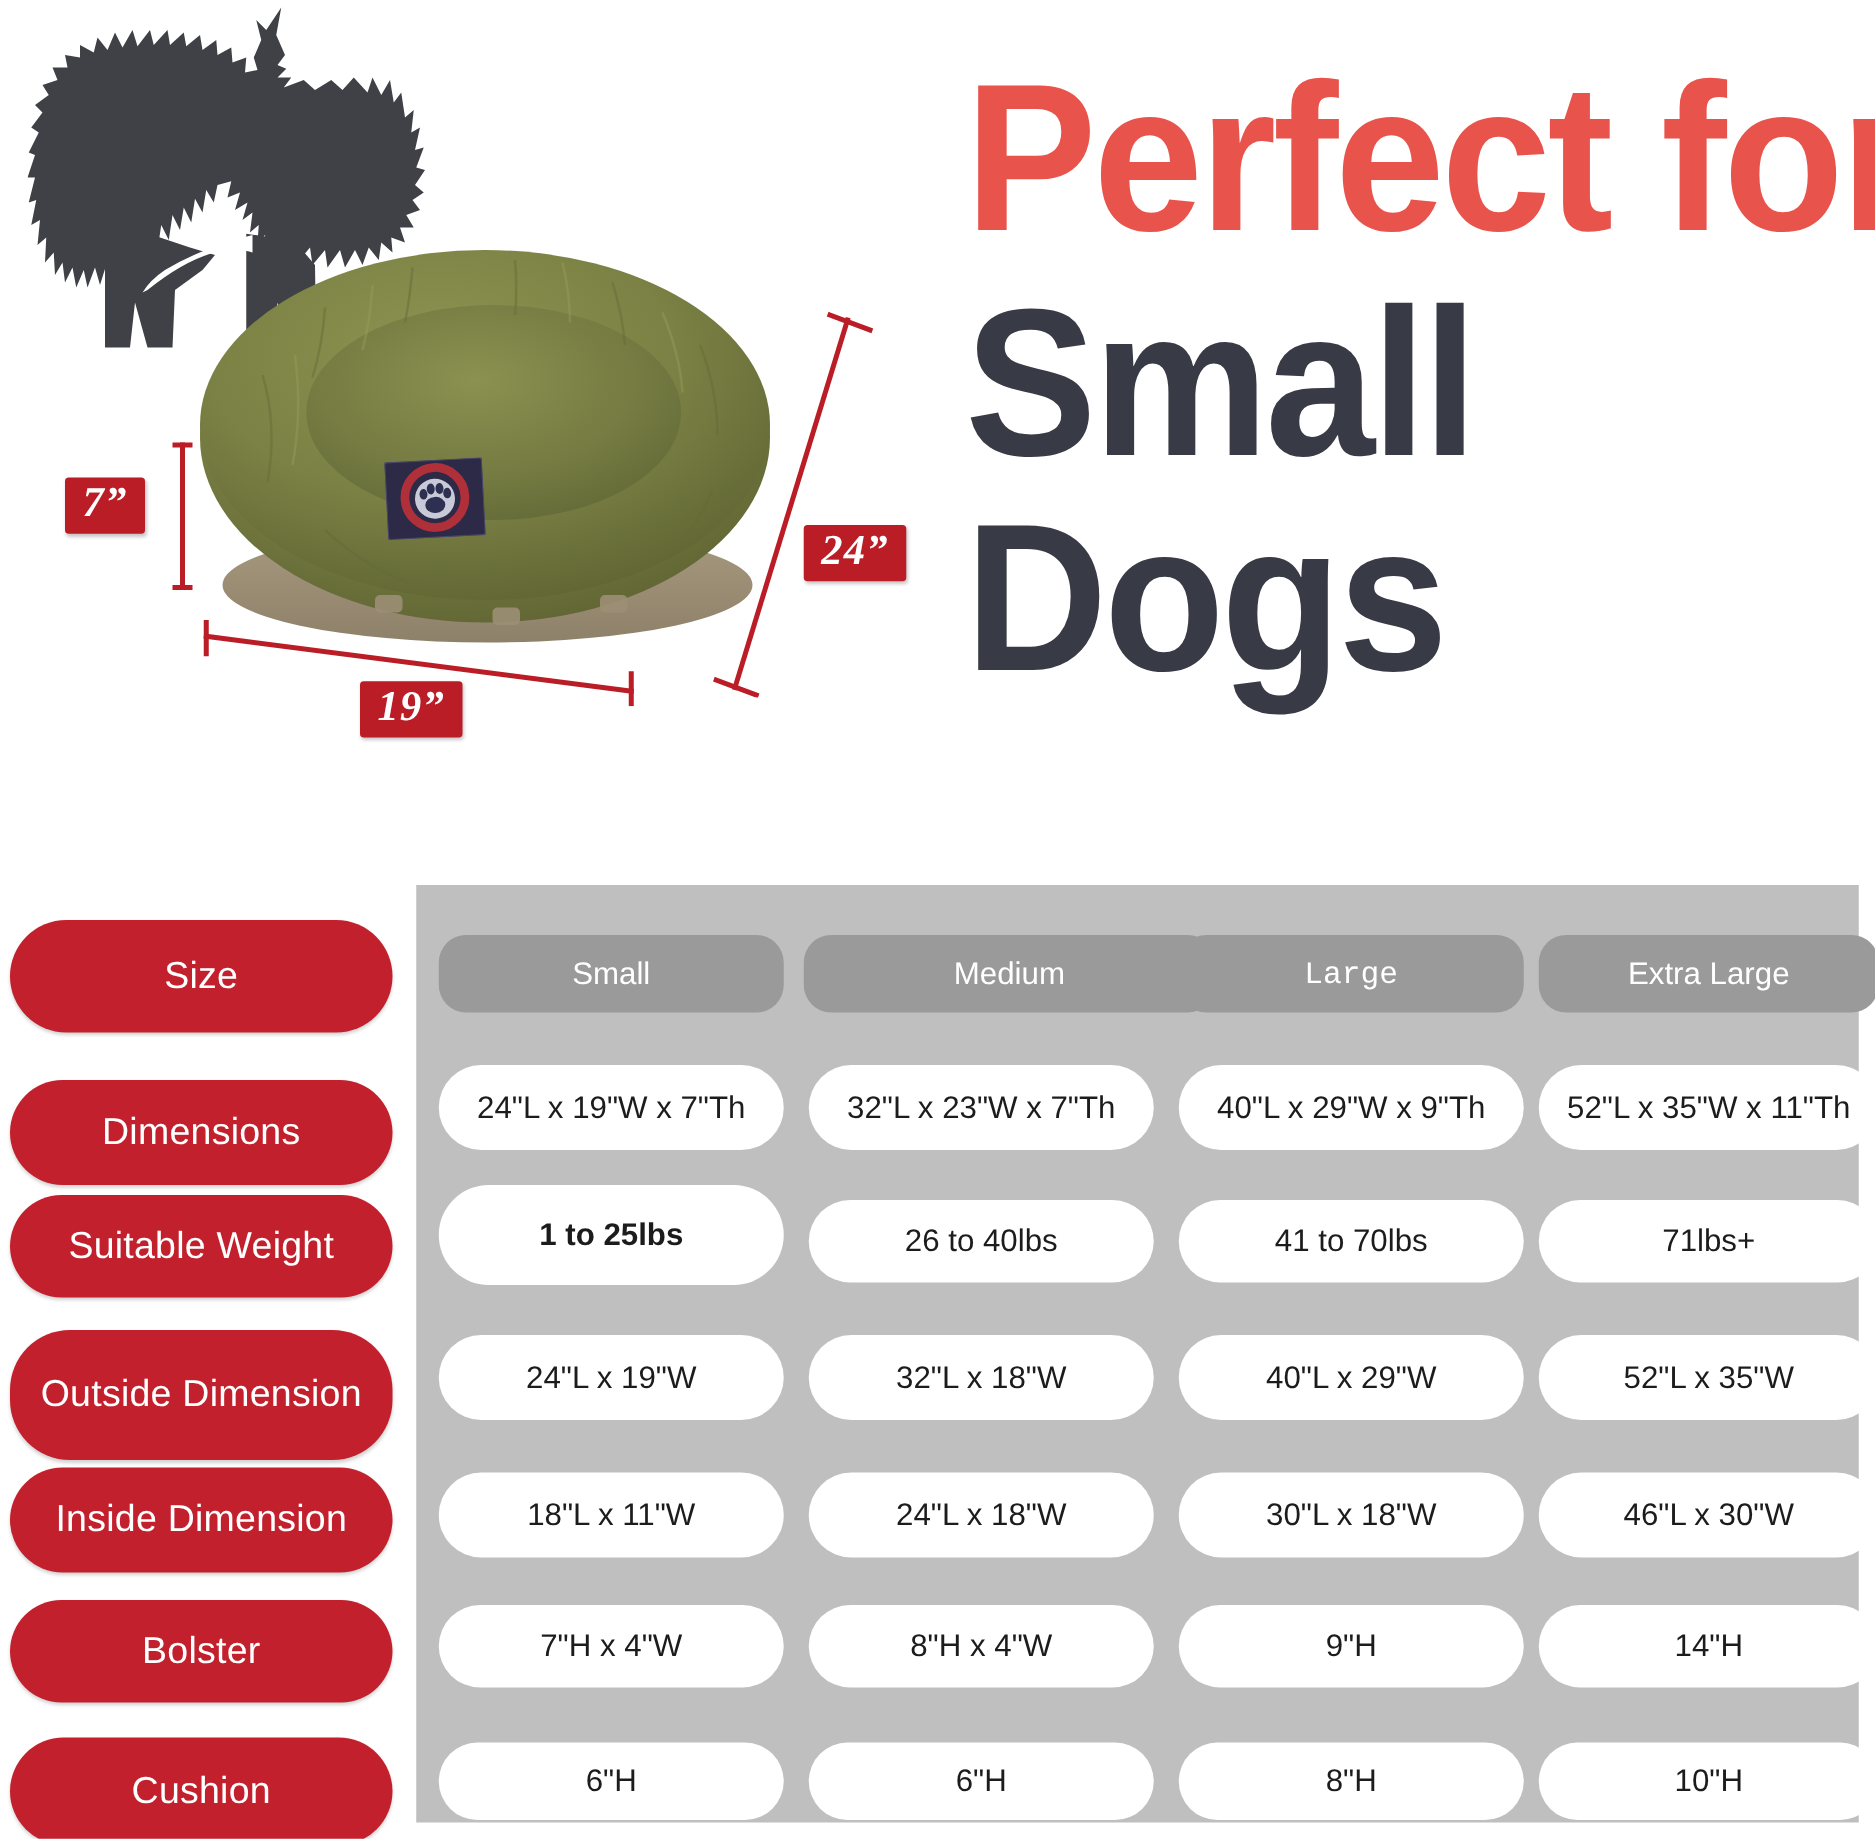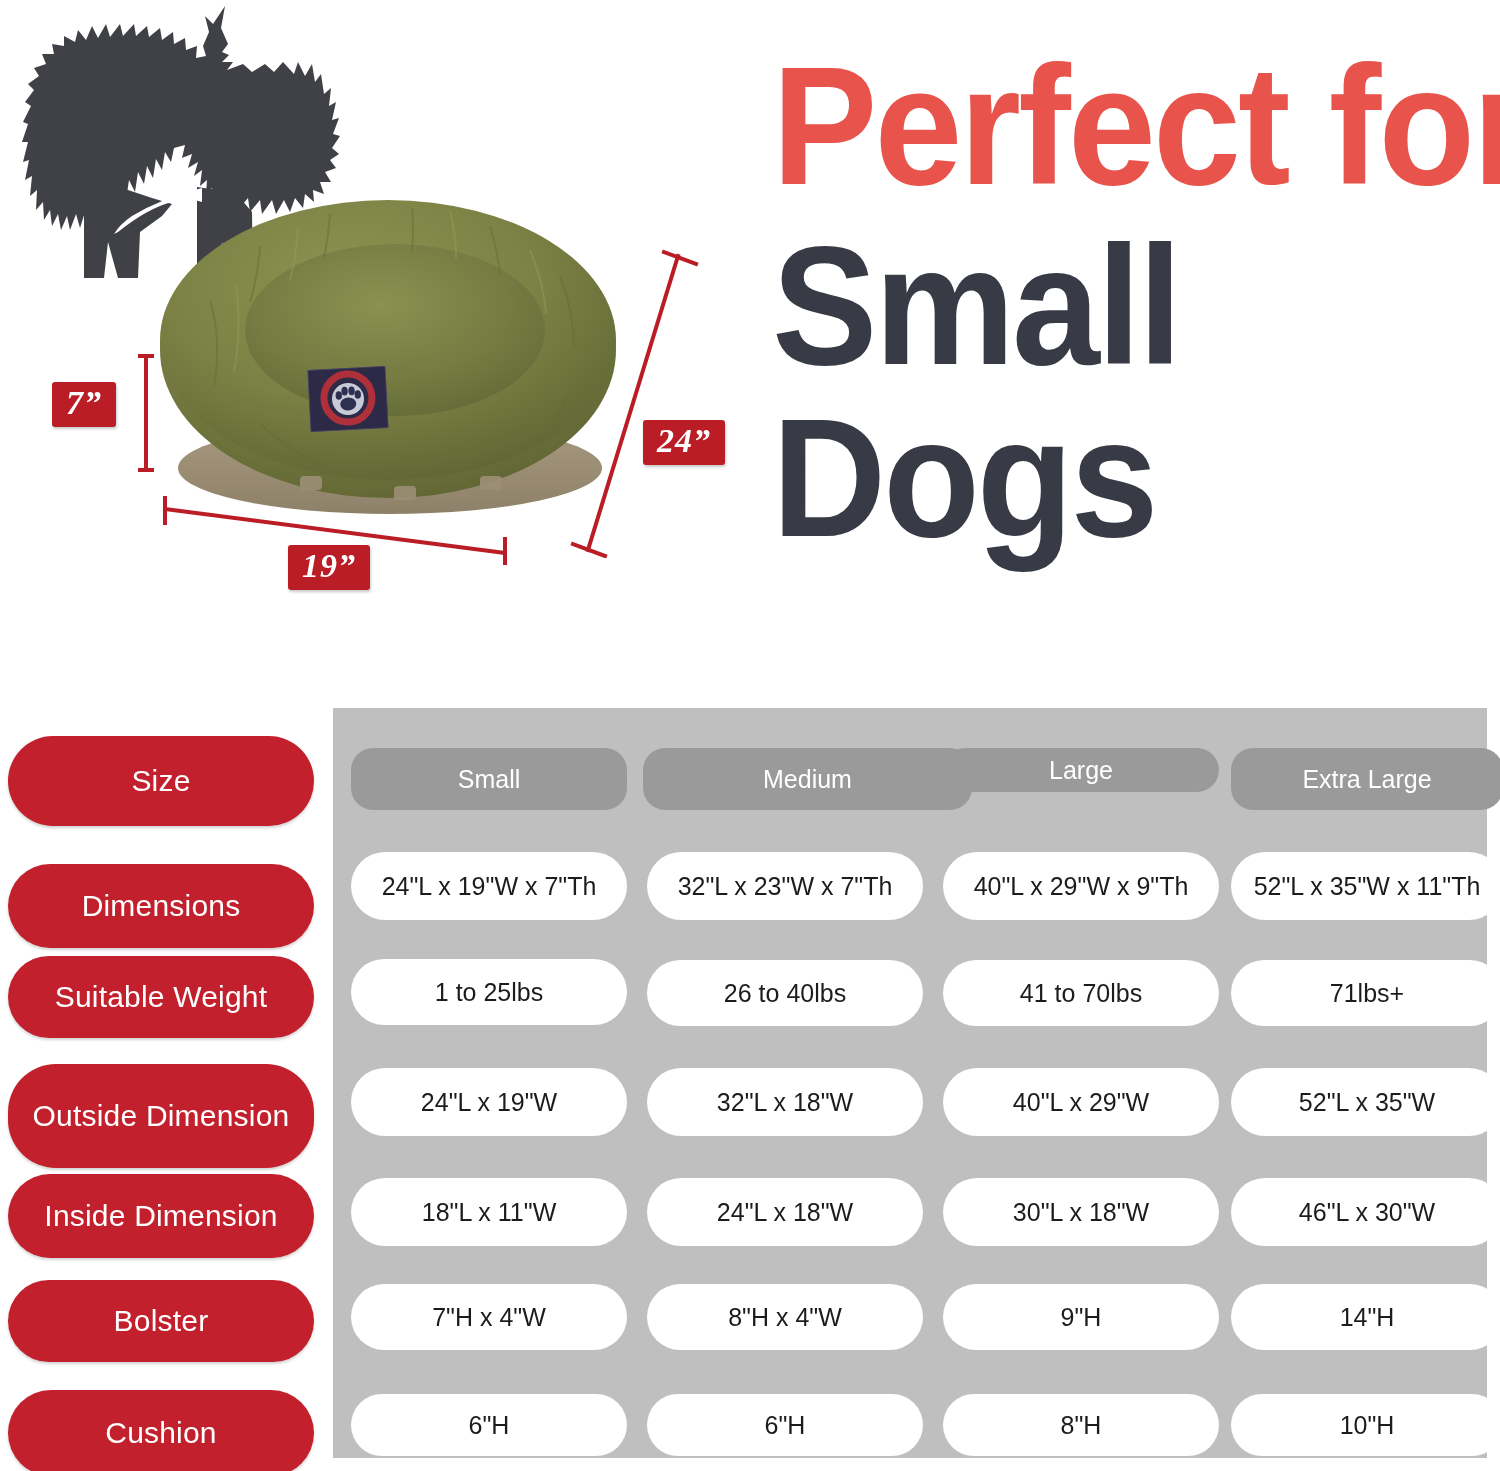--- a/index.html
+++ b/index.html
@@ -295,27 +295,27 @@
       <div class="row-label" style="top: 156px; height: 84px;">Dimensions</div>
       <div class="row-label" style="top: 248px; height: 82px;">Suitable Weight</div>
       <div class="row-label" style="top: 356px; height: 104px;">Outside Dimension</div>
       <div class="row-label" style="top: 572px; height: 82px;">Bolster</div>
       <div class="row-label" style="top: 466px; height: 84px;">Inside Dimension</div>
       <div class="row-label" style="top: 682px; height: 86px;">Cushion</div>
     </div>
   <div class="cell-grid">
       <div class="cell header" style="left: 18px; top: 40px; width: 276px; height: 62px;">Small</div>
       <div class="cell header" style="left: 310px; top: 40px; width: 329px; height: 62px;">Medium</div>
-      <div class="cell header" style="left: 610px; top: 40px; width: 276px; height: 44px;">Large</div>
+      <div class="cell header" style="left: 610px; top: 40px; width: 276px; height: 62px; font-family: Liberation Mono, monospace;">Large</div>
       <div class="cell header" style="left: 898px; top: 40px; width: 272px; height: 62px;">Extra Large</div>
       <div class="cell" style="left: 18px; top: 144px; width: 276px; height: 68px;">24"L x 19"W x 7"Th</div>
       <div class="cell" style="left: 314px; top: 144px; width: 276px; height: 68px;">32"L x 23"W x 7"Th</div>
       <div class="cell" style="left: 610px; top: 144px; width: 276px; height: 68px;">40"L x 29"W x 9"Th</div>
       <div class="cell" style="left: 898px; top: 144px; width: 272px; height: 68px;">52"L x 35"W x 11"Th</div>
-      <div class="cell" style="left: 18px; top: 251px; width: 276px; height: 66px;">1 to 25lbs</div>
+      <div class="cell" style="left: 18px; top: 240px; width: 276px; height: 80px; font-weight: bold;">1 to 25lbs</div>
       <div class="cell" style="left: 314px; top: 252px; width: 276px; height: 66px;">26 to 40lbs</div>
       <div class="cell" style="left: 610px; top: 252px; width: 276px; height: 66px; text-align: right;">41 to 70lbs</div>
       <div class="cell" style="left: 898px; top: 252px; width: 272px; height: 66px;">71lbs+</div>
       <div class="cell" style="left: 18px; top: 360px; width: 276px; height: 68px;">24"L x 19"W</div>
       <div class="cell" style="left: 314px; top: 360px; width: 276px; height: 68px;">32"L x 18"W</div>
       <div class="cell" style="left: 610px; top: 360px; width: 276px; height: 68px;">40"L x 29"W</div>
       <div class="cell" style="left: 898px; top: 360px; width: 272px; height: 68px;">52"L x 35"W</div>
       <div class="cell" style="left: 18px; top: 470px; width: 276px; height: 68px;">18"L x 11"W</div>
       <div class="cell" style="left: 314px; top: 470px; width: 276px; height: 68px;">24"L x 18"W</div>
       <div class="cell" style="left: 610px; top: 470px; width: 276px; height: 68px;">30"L x 18"W</div>

